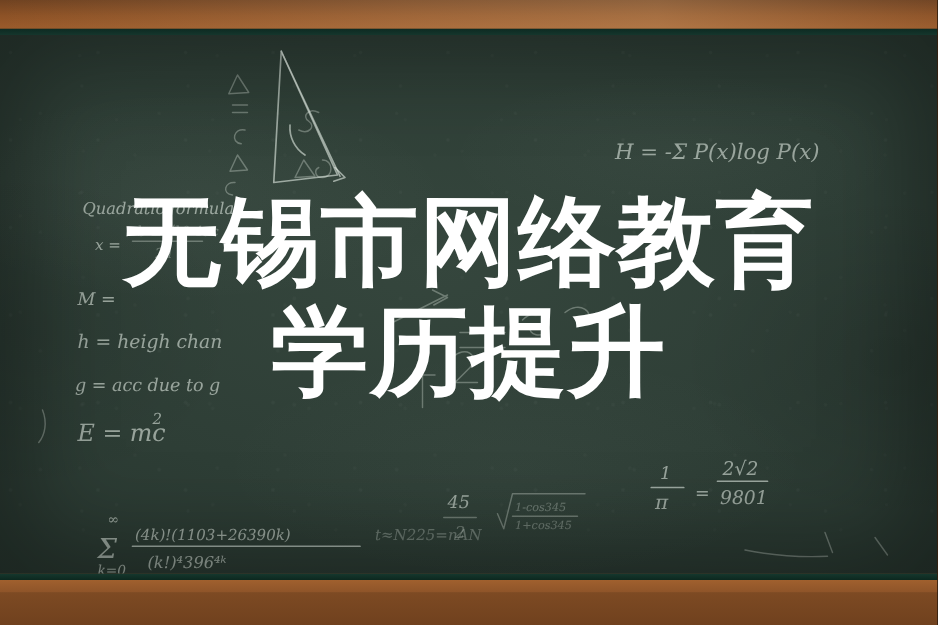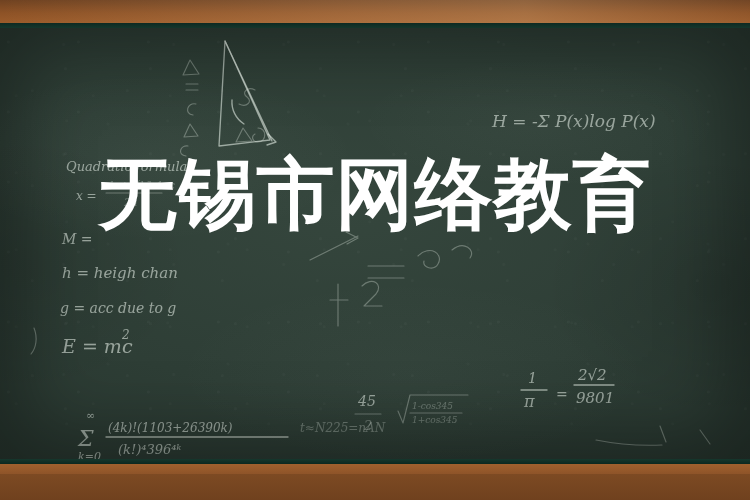--- a/index.html
+++ b/index.html
@@ -246,20 +246,21 @@
         </g>
 
       </svg>
     </div>
 
     <div class="board-vignette"></div>
   </div>
 
   <div class="headline">
     <span class="headline-line">无锡市网络教育</span>
+    <span class="headline-line">学历提升</span>
   </div>
 
   <div class="frame-top">
     <div class="frame-top-hl"></div>
   </div>
   <div class="frame-top-edge"></div>
 
   <div class="frame-bot-edge"></div>
   <div class="frame-bot-ledge">
     

